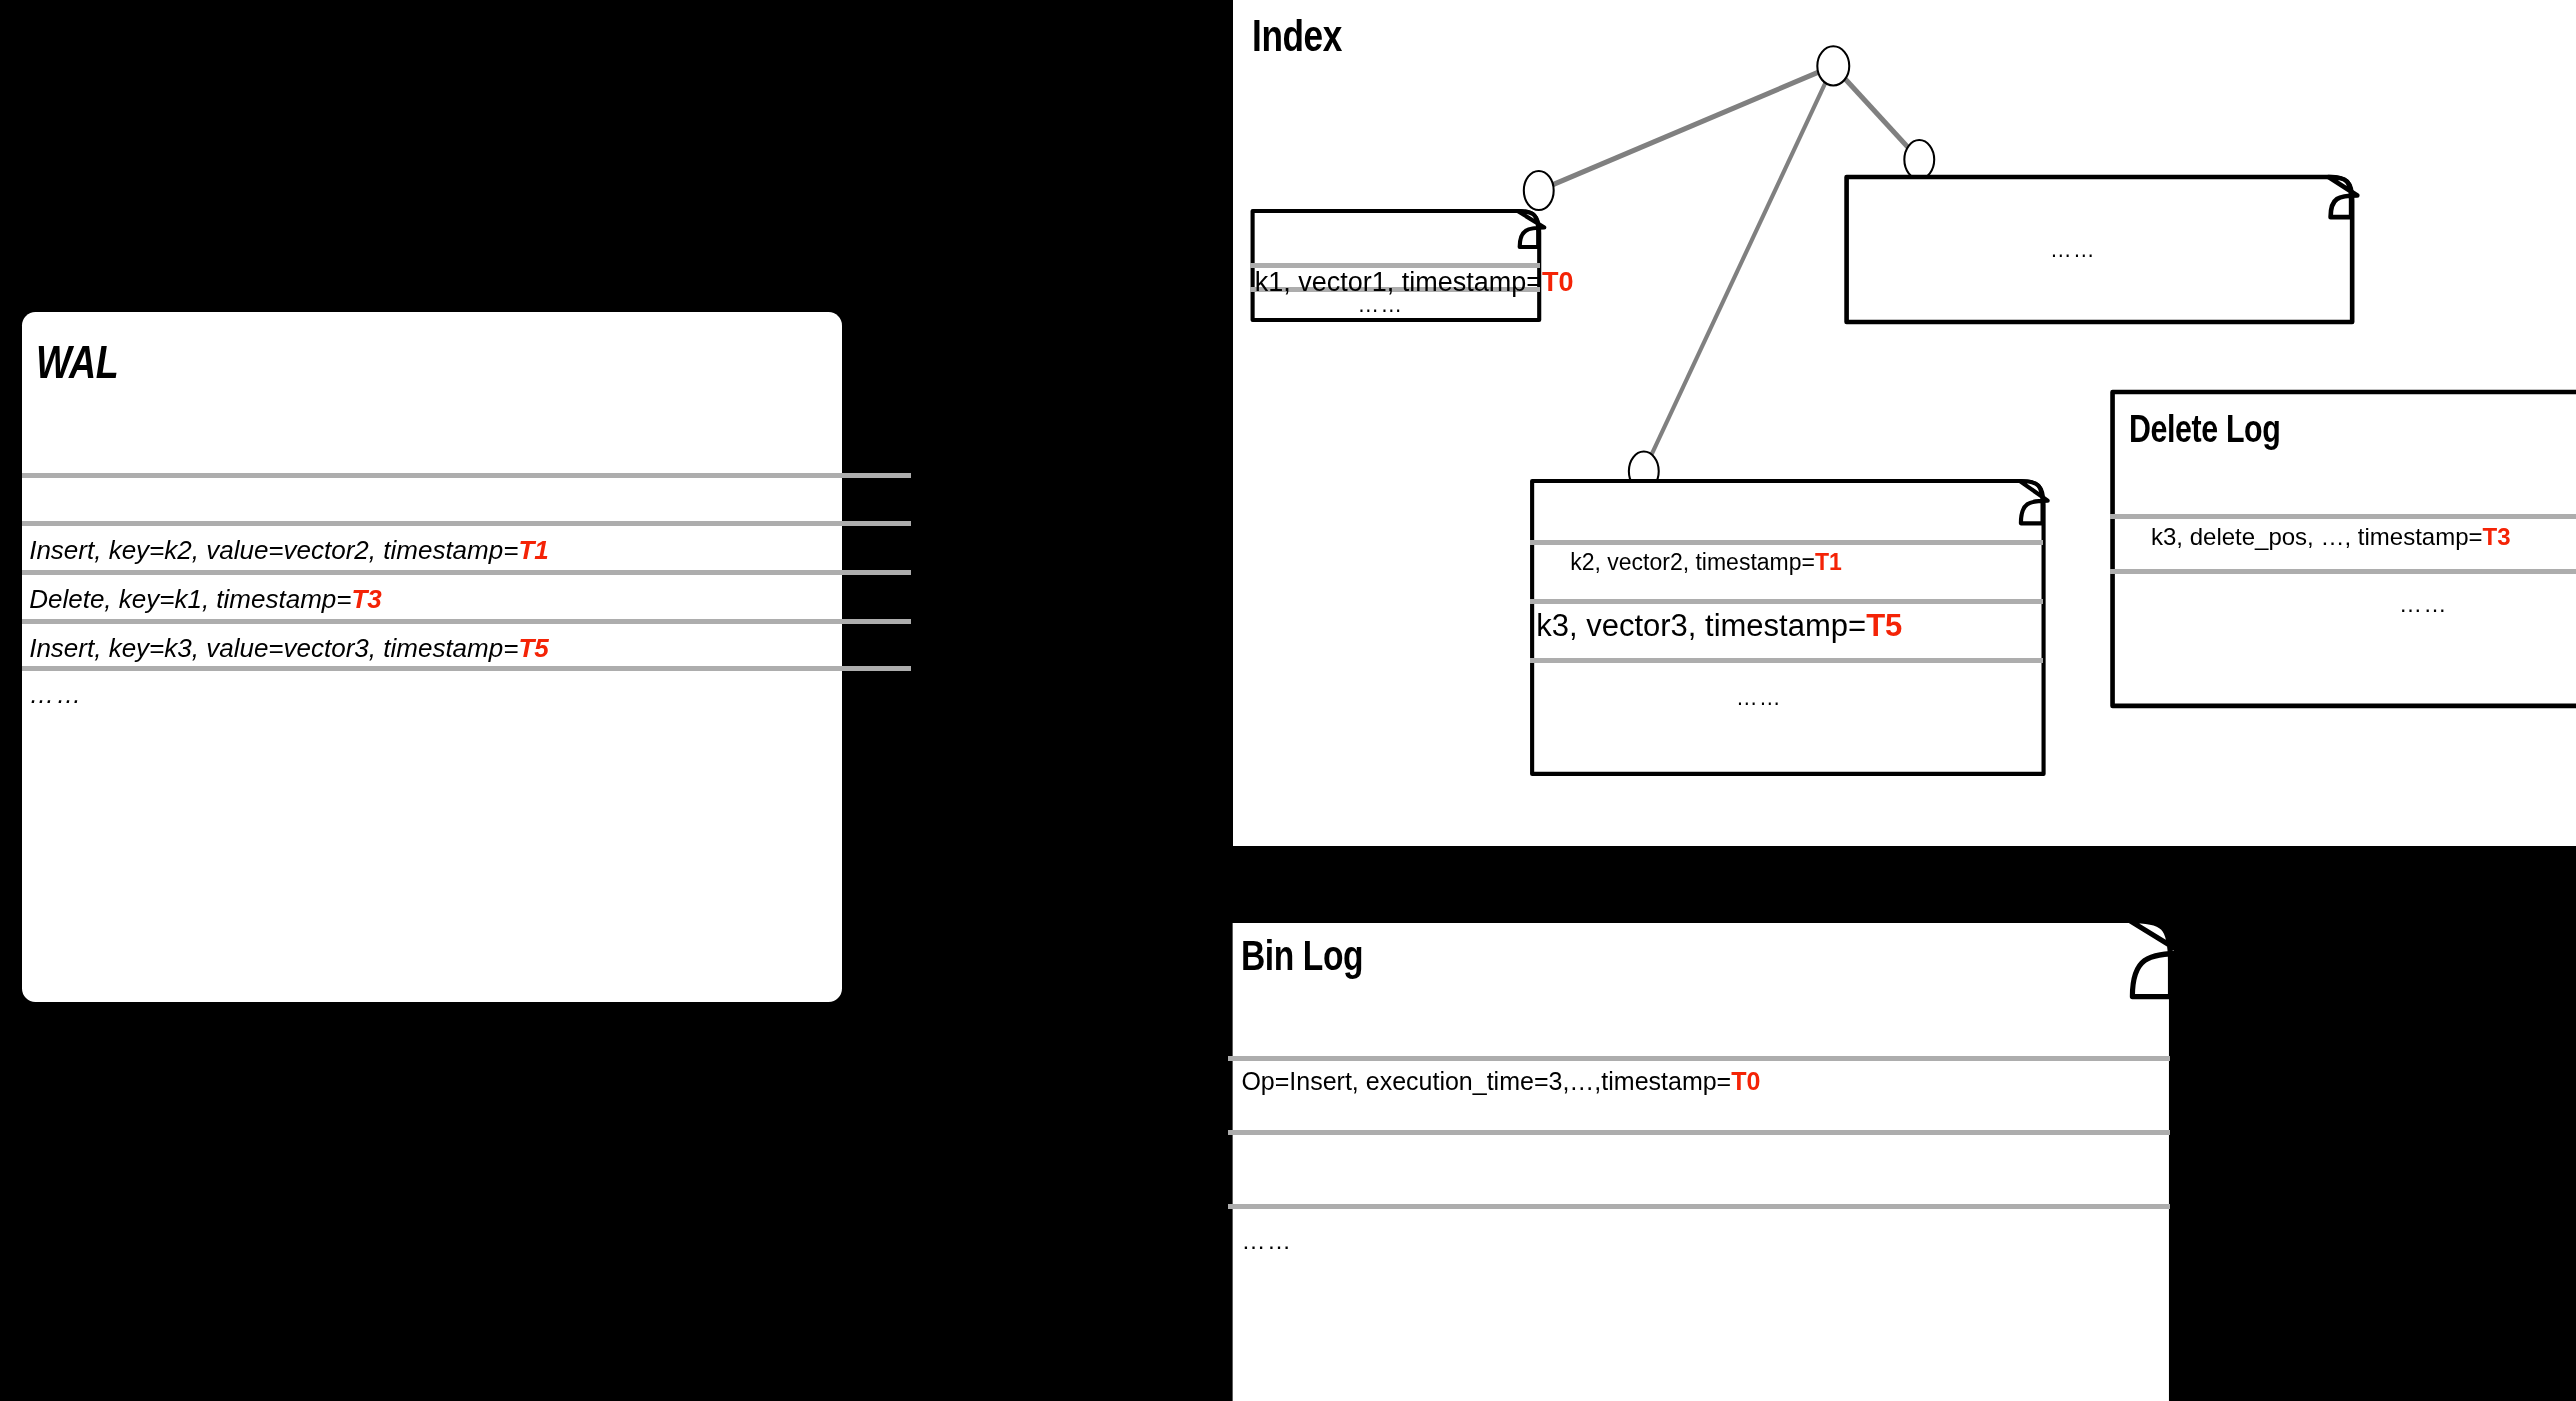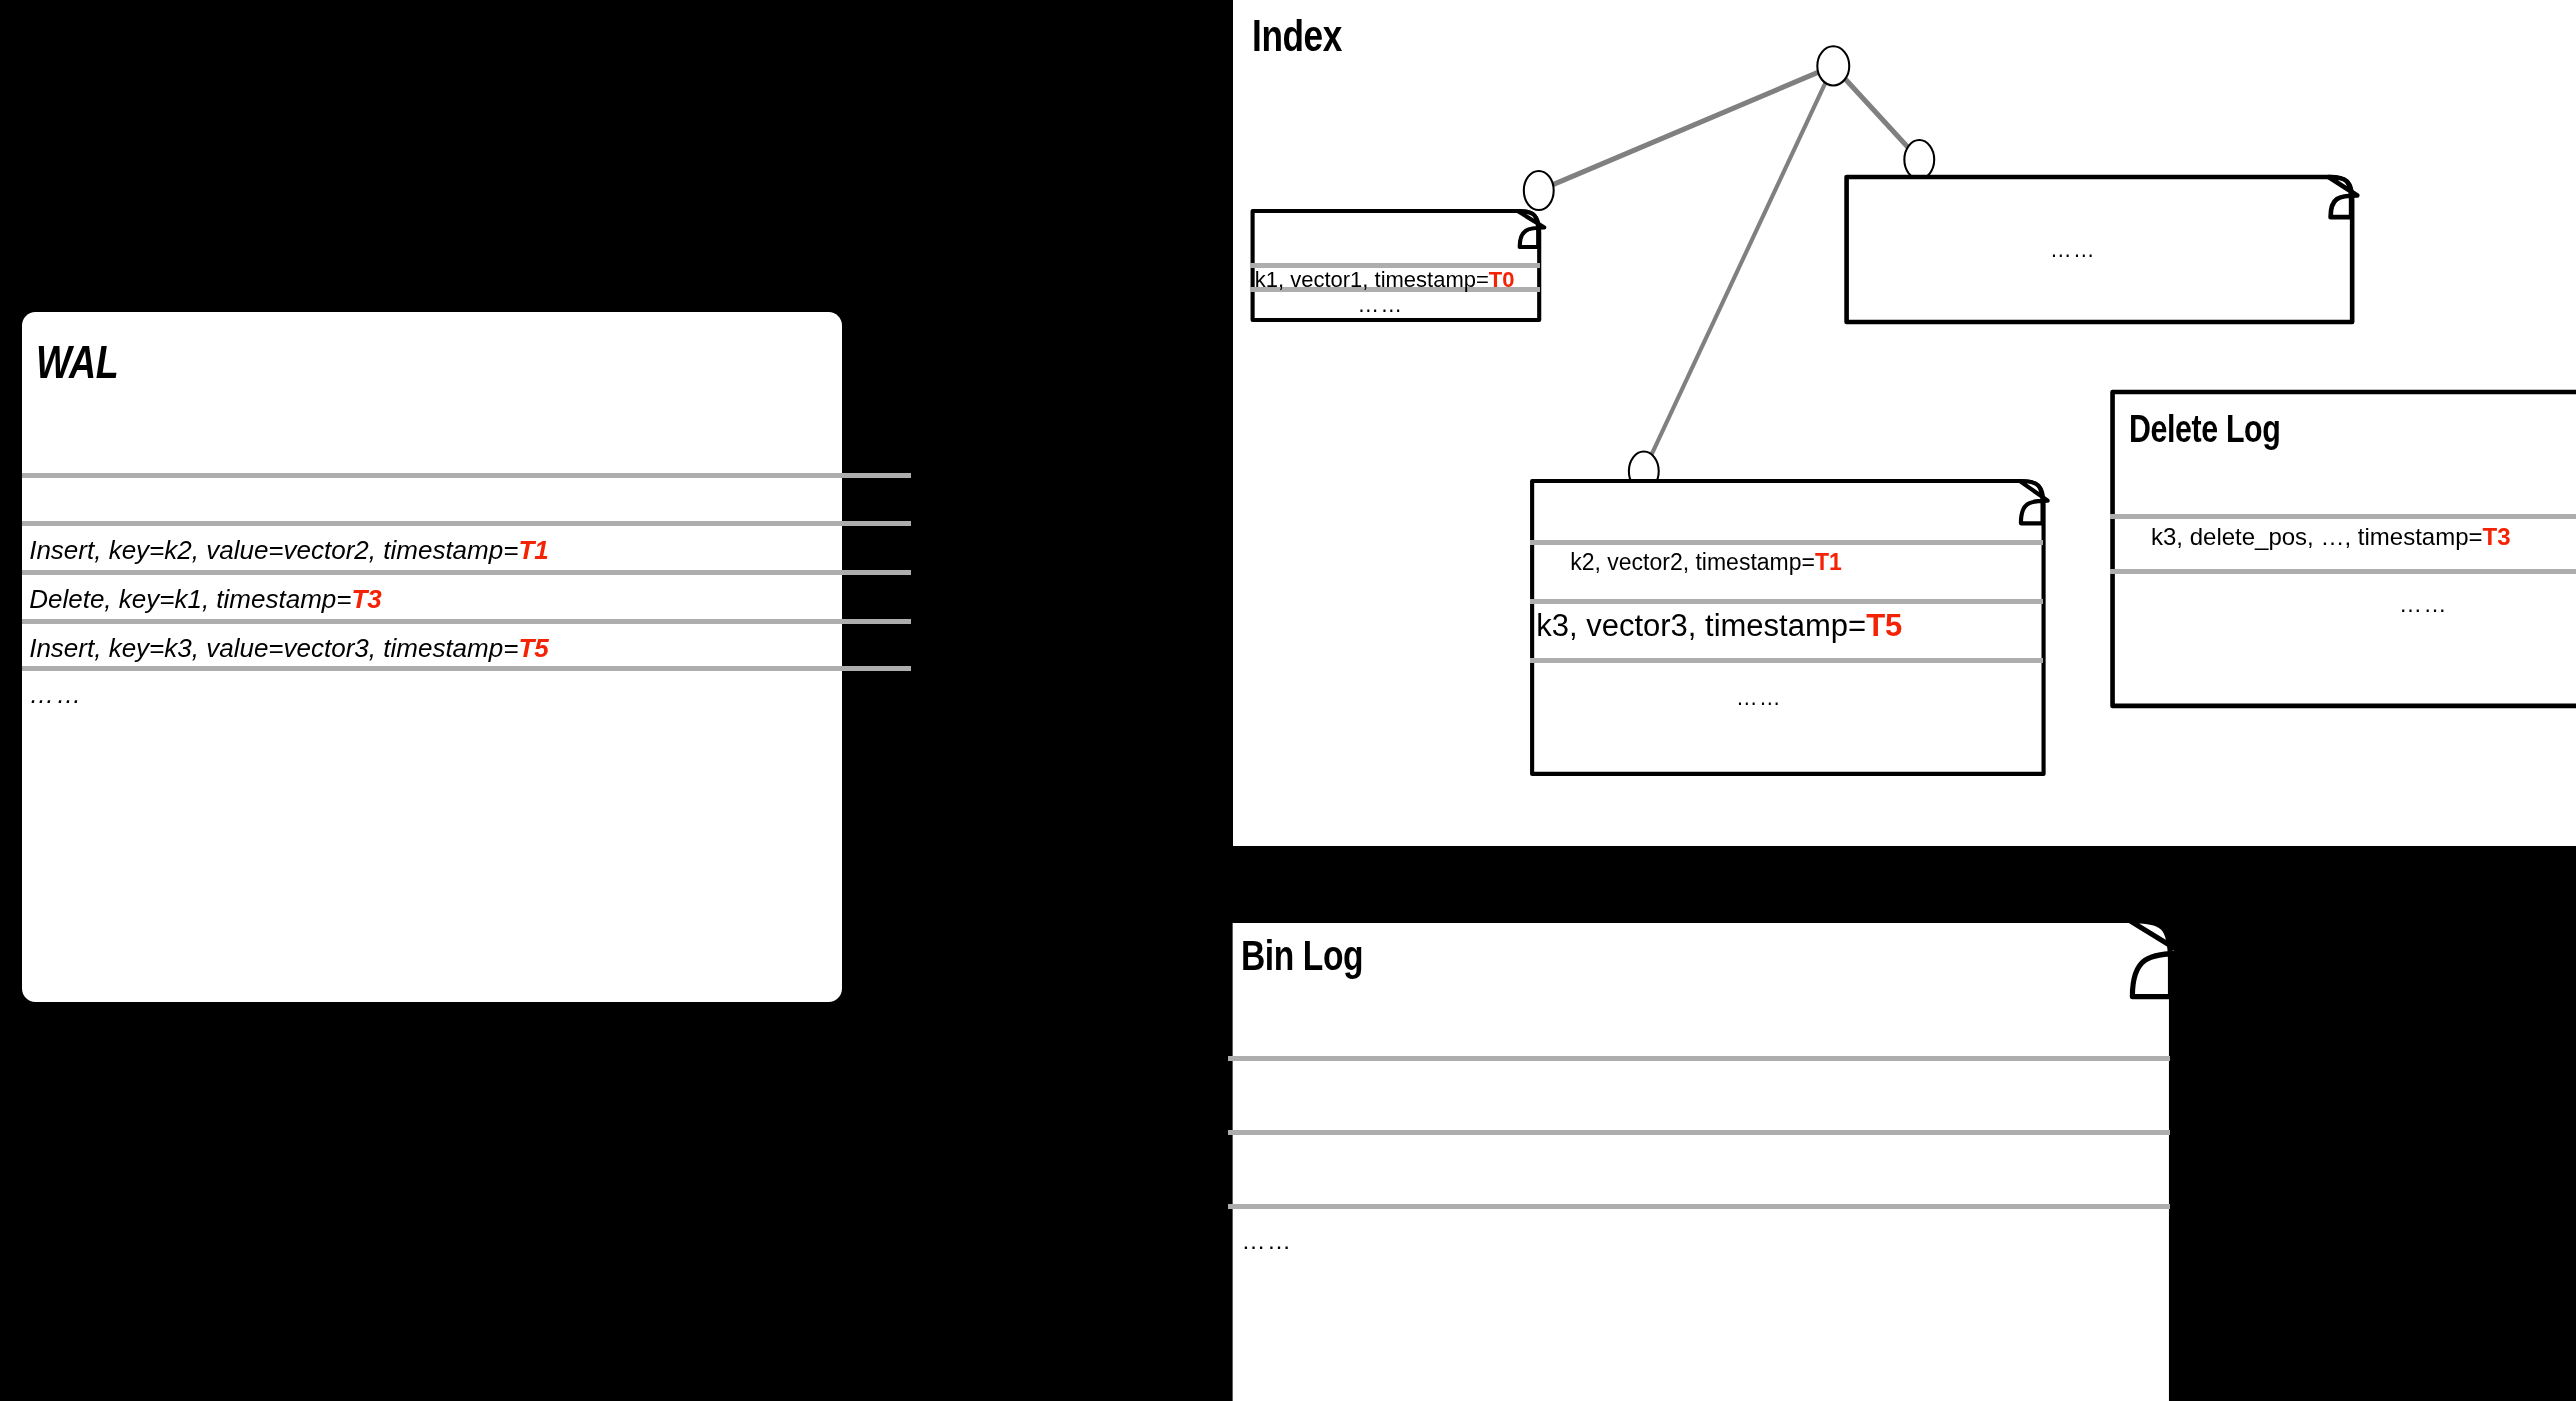--- a/index.html
+++ b/index.html
@@ -73,21 +73,21 @@
       <ellipse cx="797" cy="915" rx="29" ry="38" fill="#fff" stroke="#000" stroke-width="4"></ellipse>
     </svg>
 
     <div class="docbox" style="left:16.5px;top:209px;width:299px;height:113px;">
       <svg width="299" height="113" viewBox="0 0 580 220">
         <path d="M4,4 H520 C552,4 562,14 562,46 V216 H4 Z" fill="#fff" stroke="#000" stroke-width="8" stroke-linejoin="round"></path>
         <path d="M520,4 C552,4 560,12 560,44 L560,74 L524,74 C524,40 540,36 572,36 Z" fill="#fff" stroke="#000" stroke-width="8" stroke-linejoin="round"></path>
       </svg>
       <div class="doc-rule" style="left:0;top:54px;width:290px;"></div>
       <div class="doc-rule" style="left:0;top:78px;width:290px;"></div>
-      <div class="doc-text" style="left:5.2px;top:58px;font-size:22px;">
+      <div class="doc-text" style="left:5.2px;top:58px;font-size:27px;">
         <span>k1, vector1, timestamp=</span><span class="ts">T0</span>
       </div>
       <div class="doc-text" style="left:108px;top:83px;font-size:21.6px;letter-spacing:1.5px;">……</div>
     </div>
 
     <div class="docbox" style="left:611px;top:175px;width:520px;height:149px;">
       <svg width="520" height="149" viewBox="0 0 1010 290">
         <path d="M4,4 H942 C978,4 988,14 988,50 V286 H4 Z" fill="#fff" stroke="#000" stroke-width="9" stroke-linejoin="round"></path>
         <path d="M942,4 C978,4 986,12 986,48 L986,82 L946,82 C946,44 962,40 998,40 Z" fill="#fff" stroke="#000" stroke-width="9" stroke-linejoin="round"></path>
       </svg>
@@ -131,17 +131,20 @@
     <svg width="994" height="495" viewBox="0 0 1930 960">
       <path d="M4,4 H1750 C1818,4 1832,18 1832,86 V960 H4 Z" fill="#fff" stroke="#000" stroke-width="10" stroke-linejoin="round"></path>
       <path d="M1750,4 C1818,4 1830,16 1830,84 L1830,152 L1756,152 C1756,78 1786,68 1854,68 Z" fill="#fff" stroke="#000" stroke-width="10" stroke-linejoin="round"></path>
     </svg>
     <div class="panel-title" style="left:13.4px;top:14.4px;font-size:42px;">Bin Log</div>
 
     <div class="doc-rule" style="left:0;top:138px;width:942px;"></div>
     <div class="doc-rule" style="left:0;top:212px;width:942px;"></div>
     <div class="doc-rule" style="left:0;top:286px;width:942px;"></div>
 
+    <div class="doc-text" style="left:13.4px;top:149px;font-size:25px;">
+      <span>Op=Insert, execution_time=3,…,timestamp=</span><span class="ts">T0</span>
+    </div>
     <div class="doc-text" style="left:13.4px;top:309px;font-size:24px;letter-spacing:1.5px;">……</div>
   </div>
 
 </div>
 
 
 </body></html>

